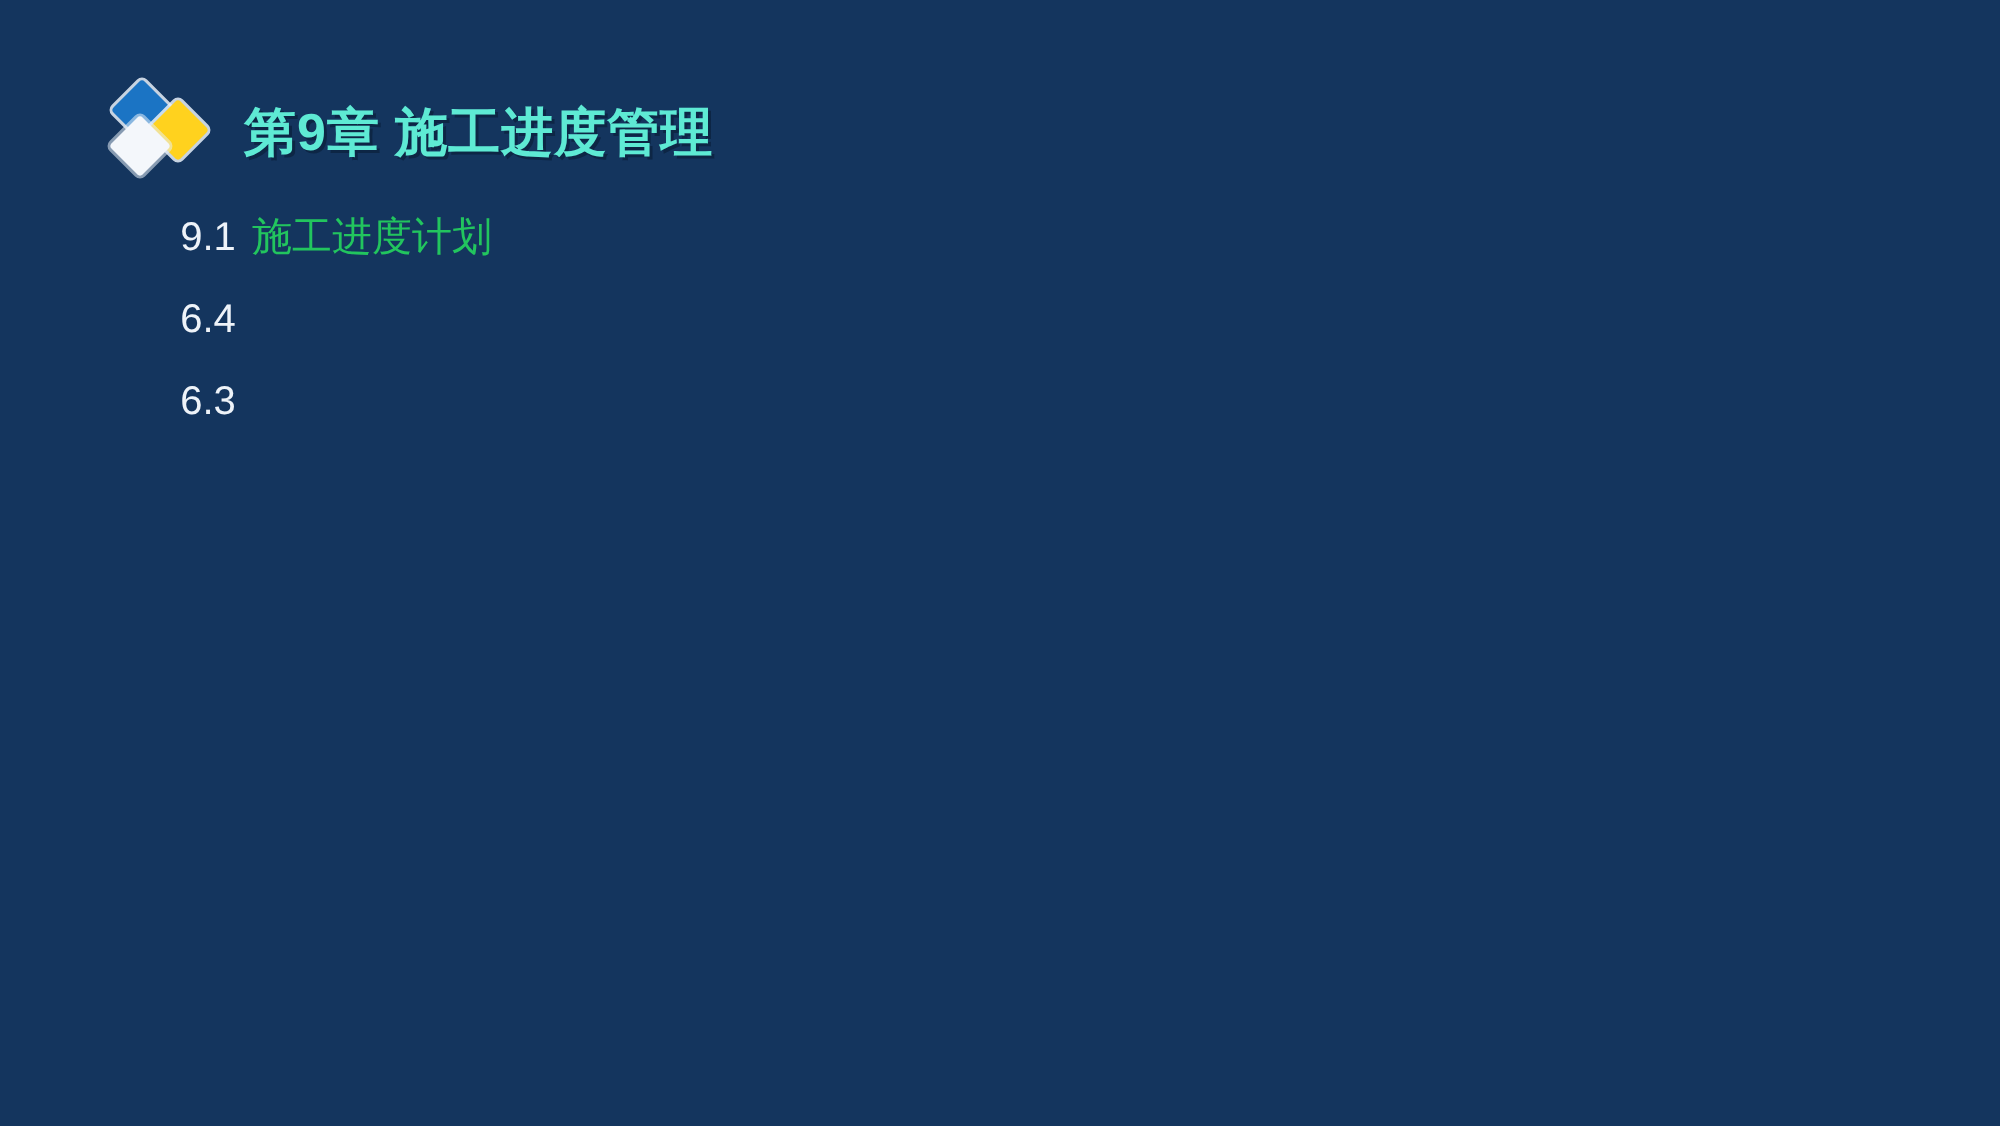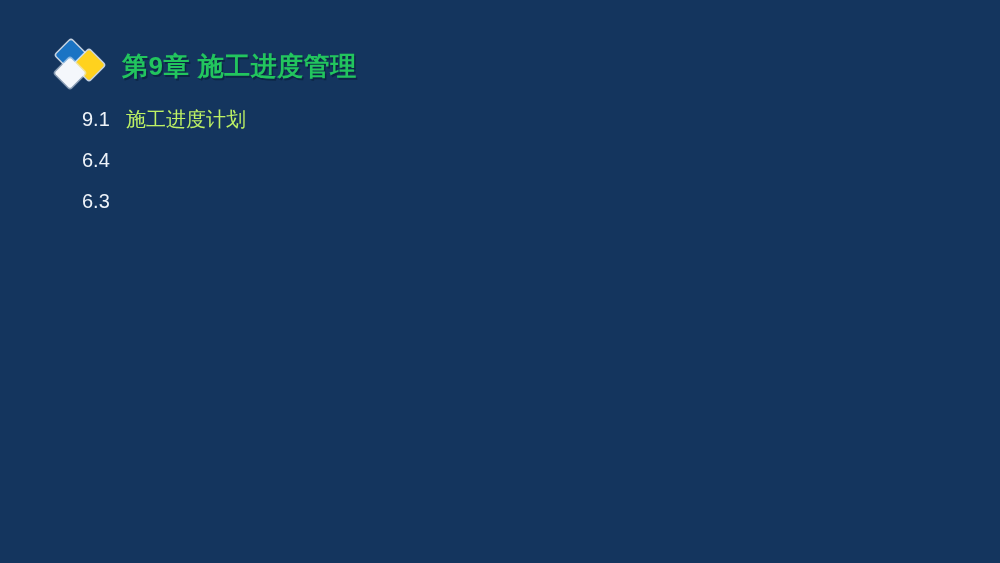--- a/index.html
+++ b/index.html
@@ -59,21 +59,21 @@
     left: 4px;
     top: 21px;
     background: #f4f7fb;
     box-shadow: 0 0 0 1.5px rgba(230,238,248,0.55);
   }
 
   .slide-title {
     margin-left: 13px;
     font-size: 26px;
     font-weight: bold;
-    color: #22c55e;
+    color: #5eead4;
     letter-spacing: 0.5px;
     line-height: 1;
     white-space: nowrap;
     text-shadow: 1.5px 1.5px 0 rgba(8,26,50,0.55);
   }
 
   
   .agenda {
     position: absolute;
     left: 82px;
@@ -83,30 +83,31 @@
     padding: 0;
   }
   .agenda-item {
     display: flex;
     align-items: baseline;
     height: 41px;
     font-size: 20px;
     color: #eef3f9;
     white-space: nowrap;
     line-height: 26px;
+    text-align: center;
   }
   .agenda-number {
     display: inline-block;
     min-width: 44px;
     font-size: 20px;
     color: #eef3f9;
   }
   .agenda-label {
     font-size: 20px;
-    color: #bef264;
+    color: #22c55e;
   }
 </style>
 </head>
 <body>
 
 <div class="slide">
 
   <div class="slide-header">
 
     <div class="brand-logo">

